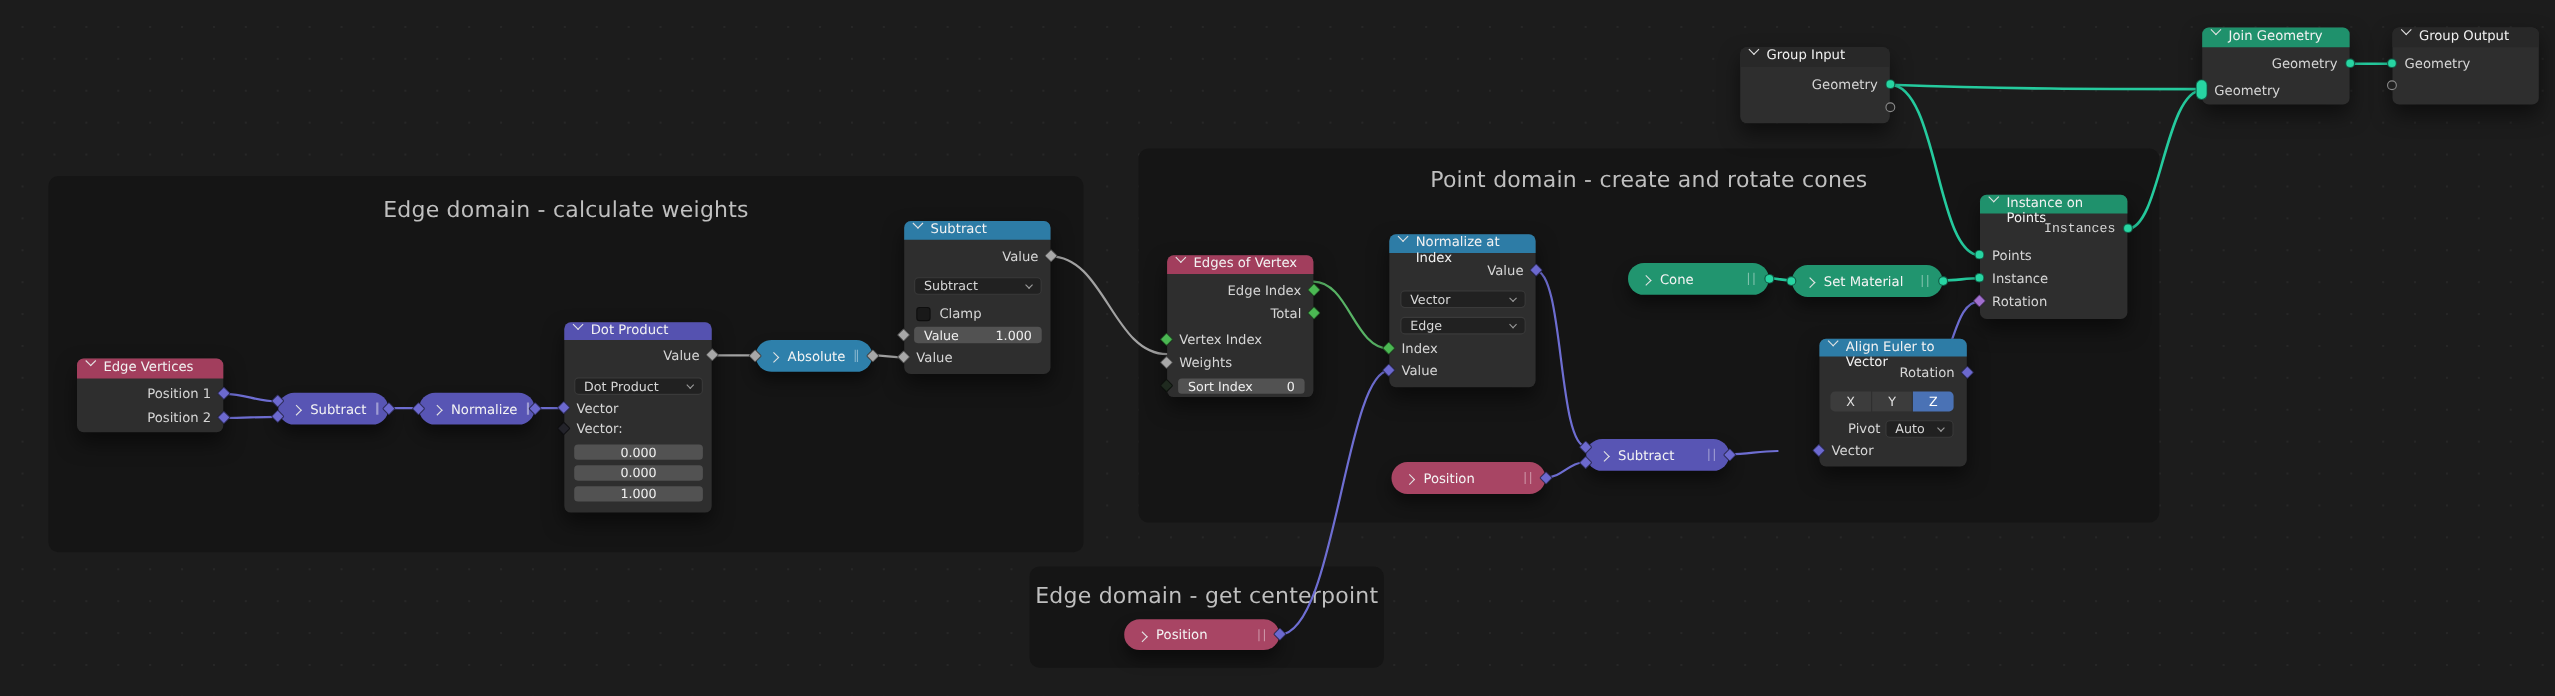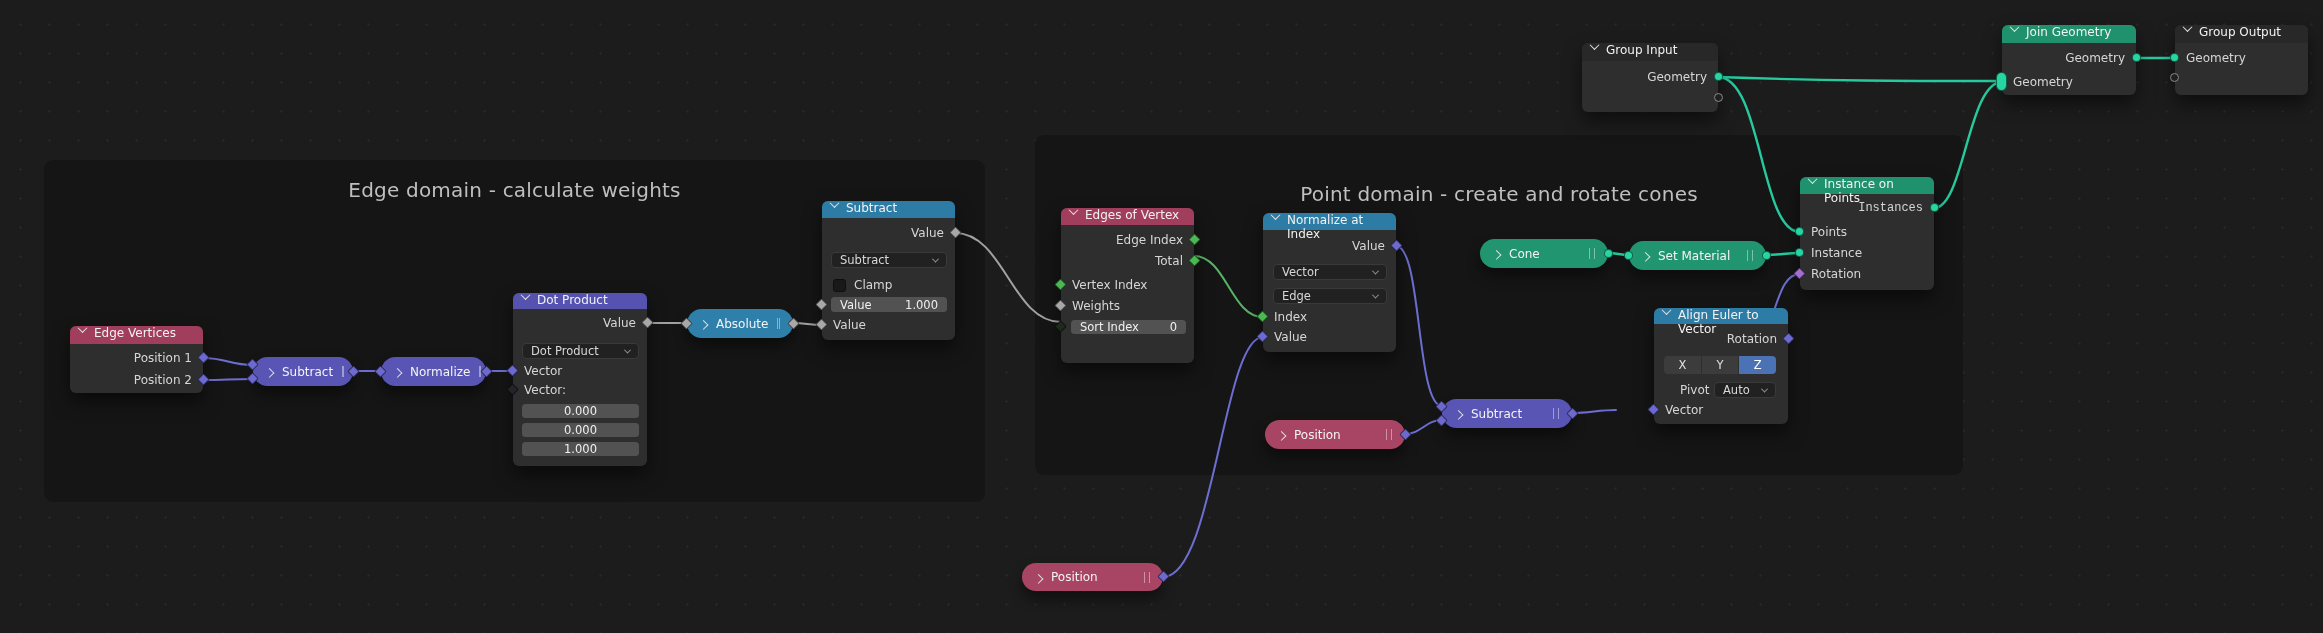--- a/index.html
+++ b/index.html
@@ -88,21 +88,24 @@
 </style>
 </head>
 <body>
 
 <div id="canvas">
 
   <div class="frame" style="left:44px; top:160px; width:941px; height:342px;">
     <div class="frame-title" style="top:18px;">Edge domain - calculate weights</div>
   </div>
   <div class="frame" style="left:1035px; top:135px; width:928px; height:340px;">
-    <div class="frame-title" style="top:16px;margin-top:31px;">Point domain - create and rotate cones</div>
+    <div class="frame-title" style="top:16px;">Point domain - create and rotate cones</div>
+  </div>
+  <div class="frame" style="left:936px; top:515px; width:322px; height:92px;">
+    <div class="frame-title" style="top:14px;">Edge domain - get centerpoint</div>
   </div>
 
   <svg class="wires" width="2323" height="633">
     <path class="wp" d="M203,358 C226,358 230,365 253,365"></path>
     <path class="wp" d="M203,380 C226,380 230,379 253,379"></path>
     <path class="wp" d="M353,371 C364,371 370,371 381,371"></path>
     <path class="wp" d="M486,371 C497,371 502,371 513,371"></path>
     <path class="wgr" d="M647,323 C663,323 671,323 687,323"></path>
     <path class="wgr" d="M793,323 C805,323 810,325 822,325"></path>
     <path class="wgr" d="M955,233 C1004,233 1012,322 1061,322"></path>
@@ -213,21 +216,21 @@
       <span>1.000</span>
     </div>
     <div class="row" style="top:114px;">
         <span>Value</span>
       </div>
     <i class="sock d s-flt" style="right:-5px; top:27px;"></i>
     <i class="sock d s-flt" style="left:-5px; top:99px;"></i>
     <i class="sock d s-flt" style="left:-5px; top:119px;"></i>
   </div>
 
-  <div class="node" style="left:1061px; top:208px; width:133px; height:155px;">
+  <div class="node" style="left:1061px; top:232px; width:133px; height:129px;">
     <div class="nhead h-red" style="height:17px;">
       <i class="chev"></i>
       <span>Edges of Vertex</span>
     </div>
     <div class="row out" style="top:22px;">
         <span>Edge Index</span>
       </div>
     <div class="row out" style="top:43px;">
         <span>Total</span>
       </div>

